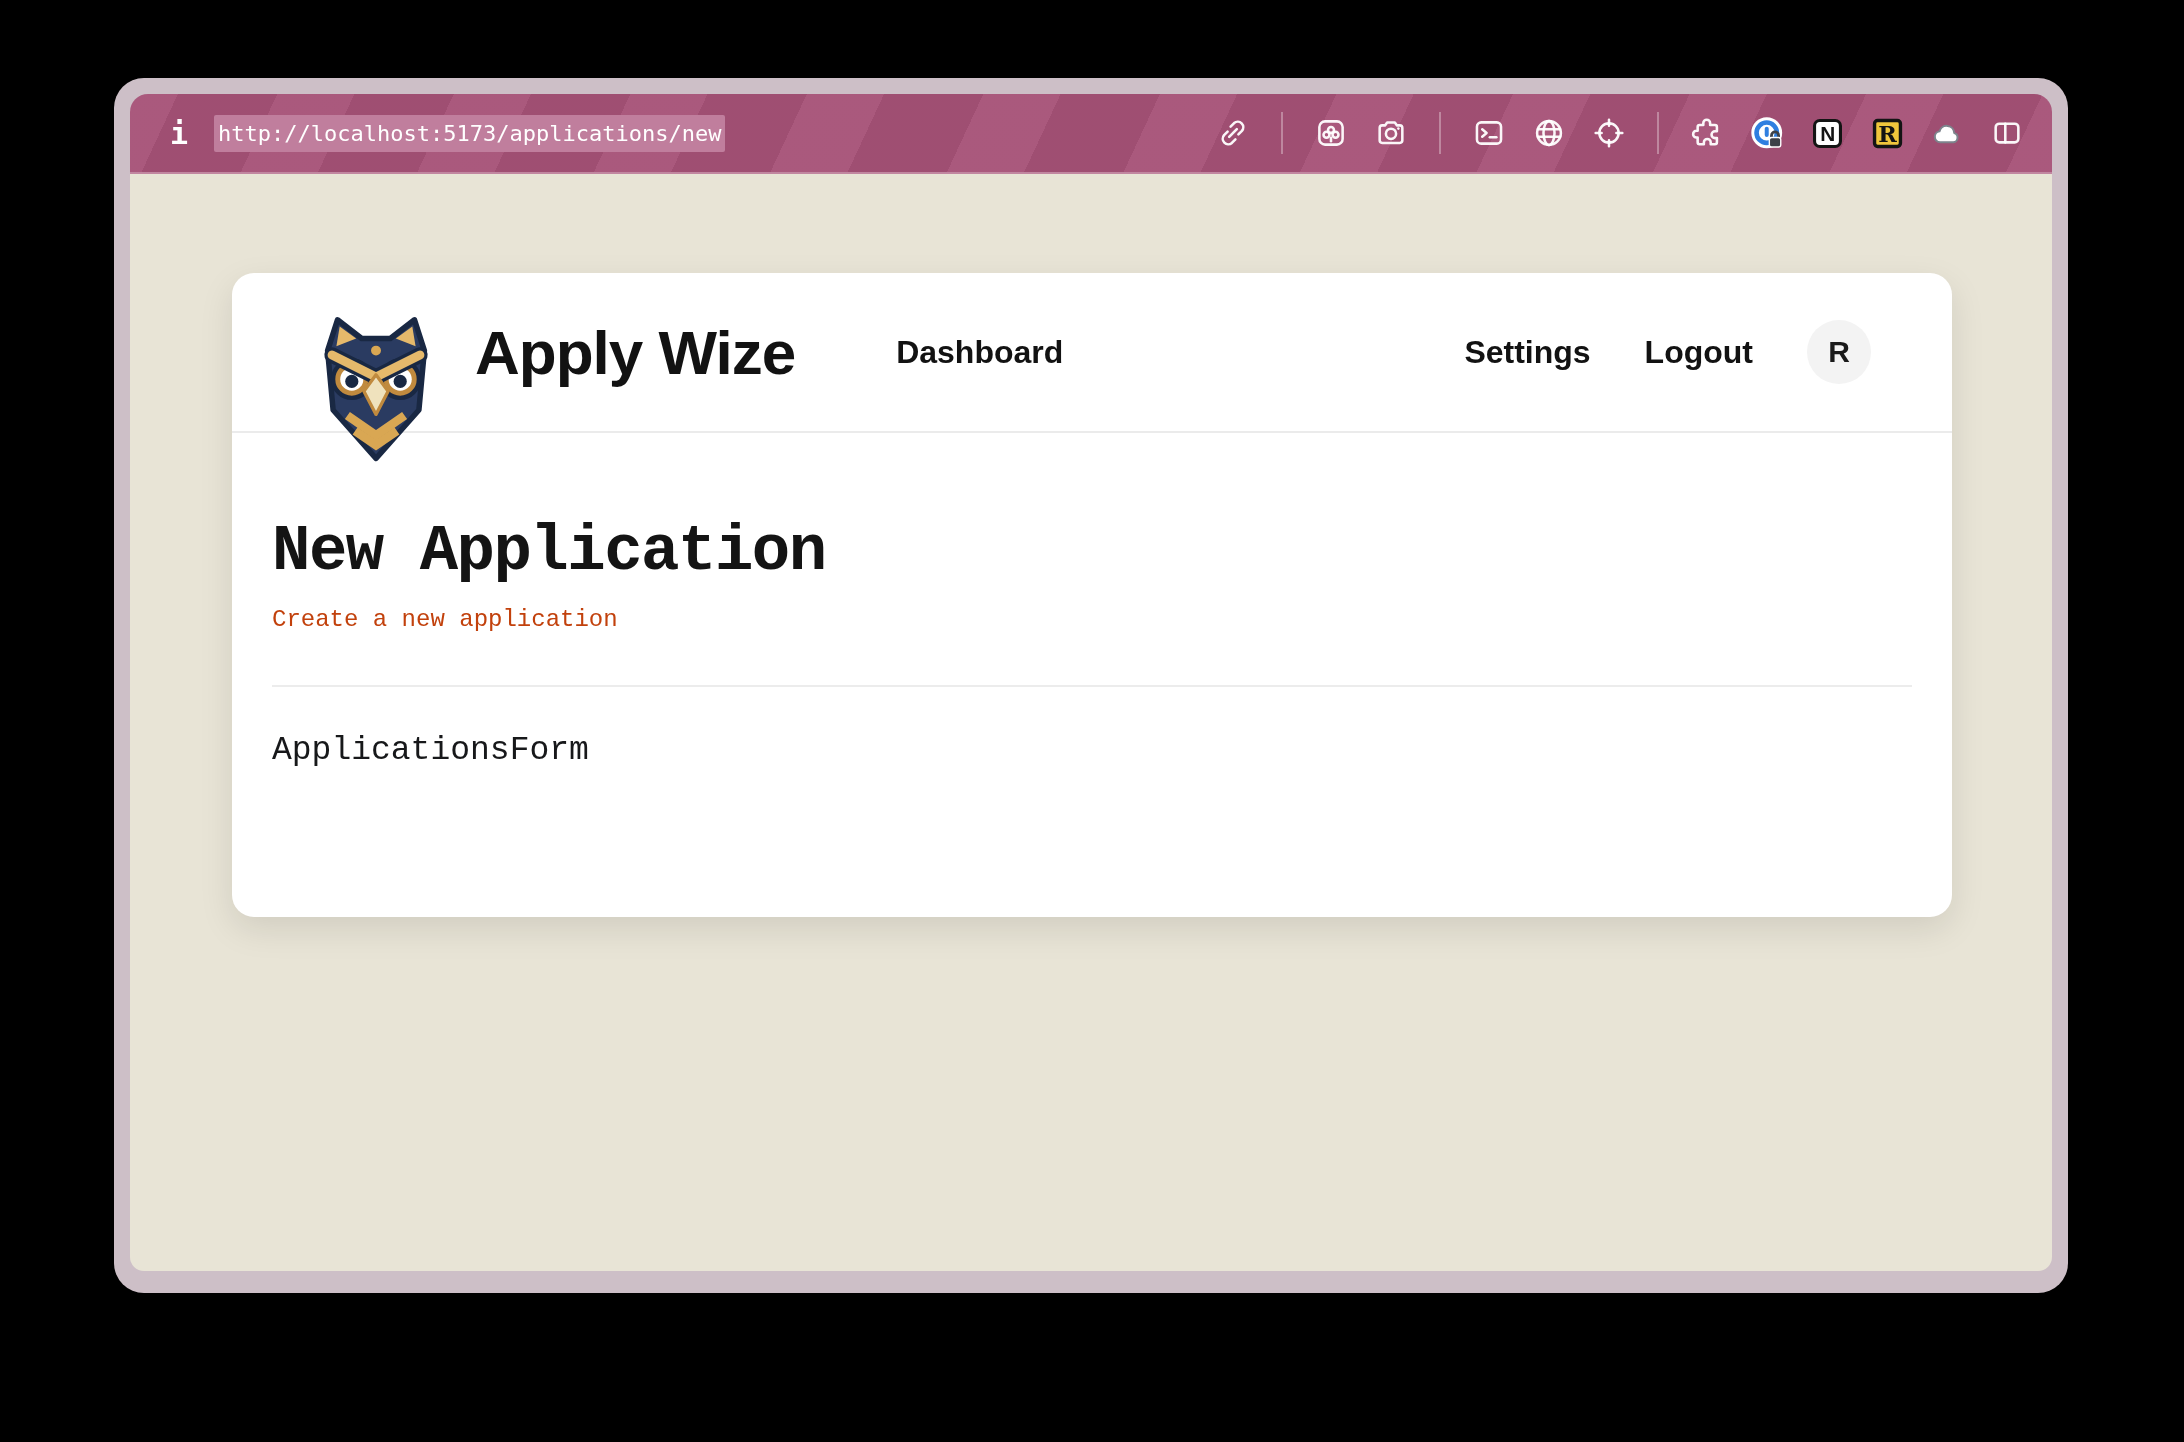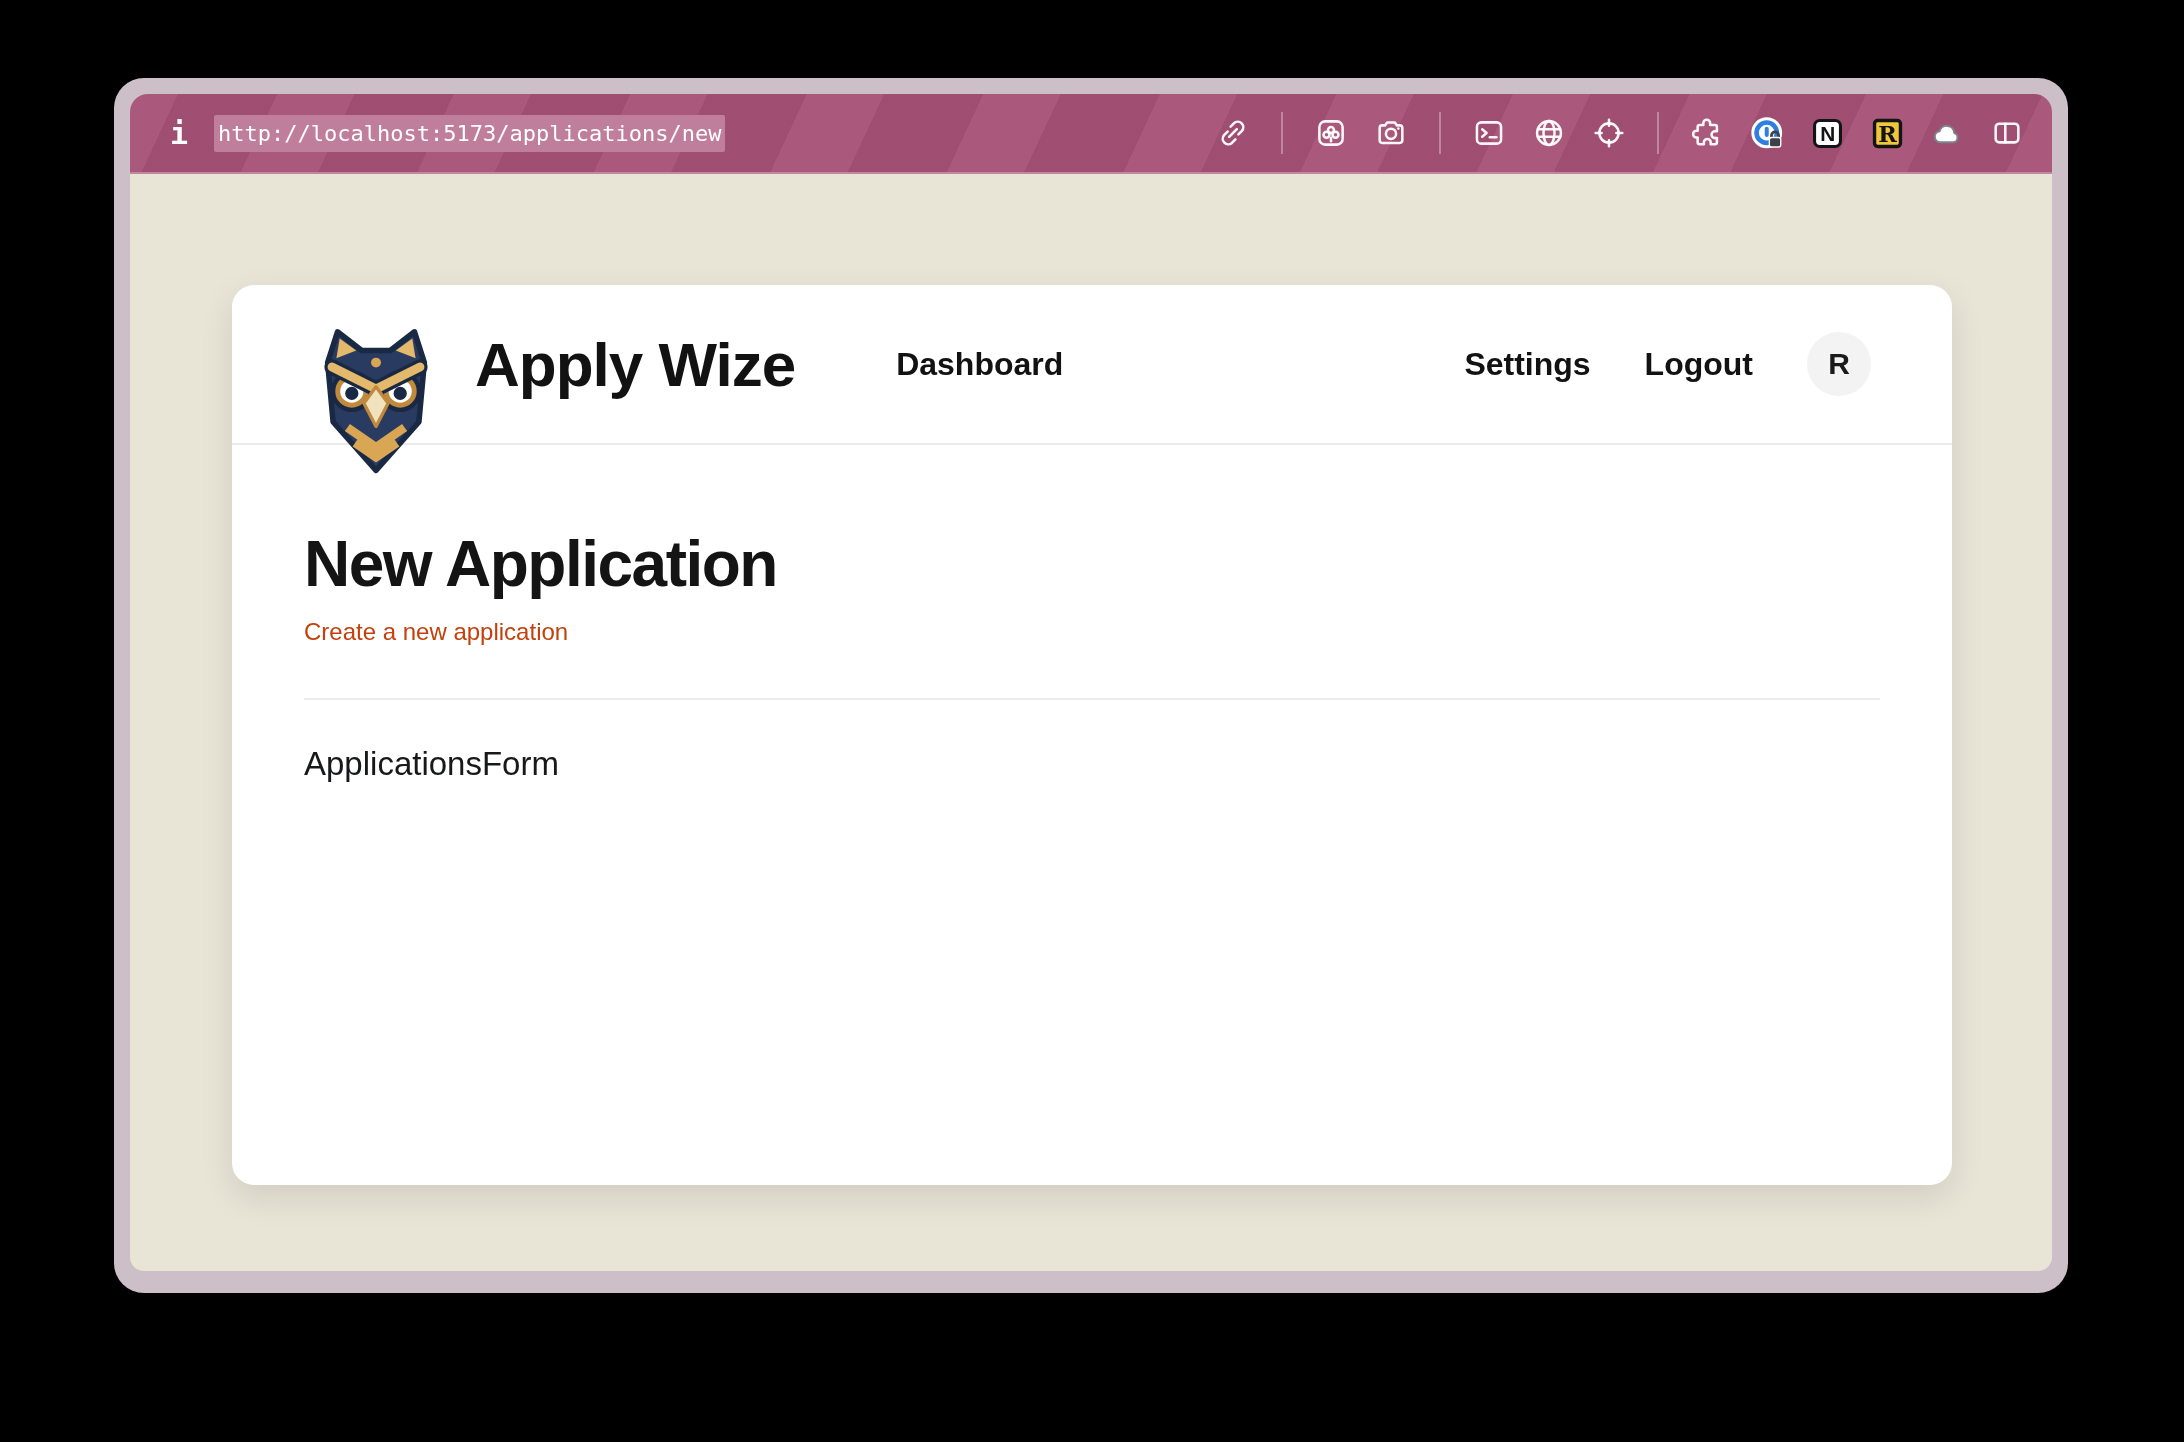--- a/index.html
+++ b/index.html
@@ -27,21 +27,21 @@
   .tb-icons { margin-left:auto; display:flex; align-items:center; gap:22px; position:relative; }
   .tb-icon { width:38px; height:38px; display:flex; align-items:center; justify-content:center; }
   .tb-icon svg { width:34px; height:34px; }
   .tb-icon svg.big { width:37px; height:37px; }
   .tb-icon svg .ln { fill:none; stroke:#fff; stroke-width:1.8;
                      stroke-linecap:round; stroke-linejoin:round; opacity:.95; }
   .tb-divider { width:2px; height:42px; background:rgba(255,255,255,.32); margin:0 7px; }
 
   
   .page { height:1097px; background:#e8e4d6; border-radius:0 0 14px 14px; position:relative; }
-  .card { position:absolute; left:102px; top:111px; width:1720px; height:900px;
+  .card { position:absolute; left:102px; top:99px; width:1720px; height:644px;
           background:#fff; border-radius:22px; box-shadow:0 12px 34px rgba(0,0,0,.10); }
 
   
   .card-header { position:relative; height:160px; border-bottom:2px solid #ebebeb;
                  display:flex; align-items:center; padding:0 81px 0 243px; }
   .logo { position:absolute; left:76px; top:38px; width:136px; height:154px; z-index:2; }
   .brand { font-size:62px; font-weight:800; letter-spacing:-1px; color:#121212; white-space:nowrap; }
   .nav-dashboard { font-size:32px; font-weight:700; color:#121212; margin-left:101px; cursor:pointer; }
   .header-right { margin-left:auto; display:flex; align-items:center; gap:54px; }
   .hdr-link { font-size:32px; font-weight:700; color:#121212; cursor:pointer; white-space:nowrap; }
@@ -50,21 +50,21 @@
             font-size:30px; font-weight:700; color:#1a1a1a; cursor:pointer; }
 
   
   .breadcrumb { display:flex; align-items:center; gap:26px;
                 padding:46px 80px 0 241px; font-weight:600; }
   .bc-parent { font-size:30px; color:#8b8b8b; cursor:pointer; }
   .bc-sep { font-size:36px; color:#9a9a9a; line-height:30px; }
   .bc-current { font-size:30px; color:#1e1e1e; }
 
   
-  .content { padding:0 72px; }
+  .content { padding:0 40px;font-family:Liberation Mono, monospace; }
   .page-title { margin-top:86px; font-size:64px; font-weight:800;
                 letter-spacing:-1.5px; color:#141414; line-height:1.05; }
   .page-subtitle { margin-top:20px; font-size:24px; color:#c2410c; }
   .rule { margin-top:52px; height:2px; background:#ececec; }
   .form-text { margin-top:45px; font-size:33px; color:#17181a; }
 </style>
 </head>
 <body>
 
 <div class="window">

